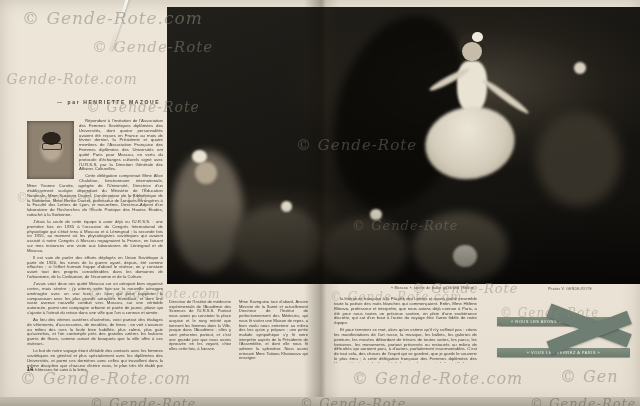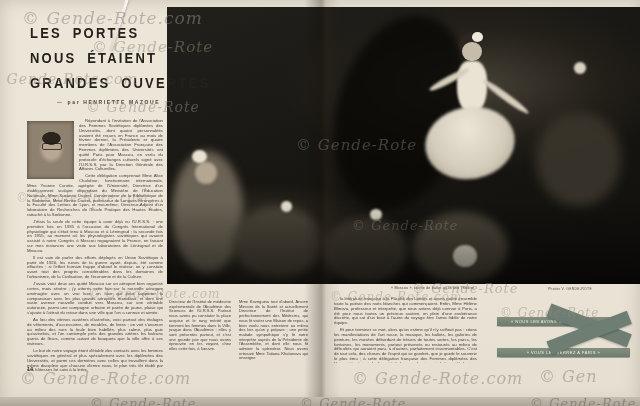--- a/index.html
+++ b/index.html
@@ -123,25 +123,20 @@
     <div class="blob" style="left:60.5%;top:86%;width:5%;height:8%;background:#ddd6c6;filter:blur(1.2px);"></div>
     <div class="blob" style="left:24%;top:70%;width:2.4%;height:4%;background:#e4ddcd;filter:blur(1px);"></div>
     <div class="blob" style="left:43%;top:73%;width:2.4%;height:4%;background:#ded7c6;filter:blur(1px);"></div>
     <div class="blob" style="left:86%;top:20%;width:2.6%;height:4.2%;background:#d8d1c0;filter:blur(1px);"></div>
     <div class="abs" style="left:0;top:70%;width:100%;height:30%;background:linear-gradient(180deg,rgba(0,0,0,0),rgba(0,0,0,.55));"></div>
   </div>
 
   <div id="gutter" class="abs"></div>
   <div id="crease" class="abs"></div>
 
-  <div class="abs" style="left:30px;top:20px;">
-    <div class="title-line">LES PORTES</div>
-    <div class="title-line">NOUS ÉTAIENT</div>
-    <div class="title-line">GRANDES OUVERTES</div>
-  </div>
 
   <div id="byline" class="abs" style="left:57px;top:99px;">par  HENRIETTE  MAZOUE</div>
 
   <div class="abs bodytext" style="left:27px;top:119px;width:136px;height:252px;">
     <div id="portrait">
         <div class="glasses"></div>
       </div>
     <p>Répondant à l'invitation de l'Association des Femmes Soviétiques diplômées des Universités, dont quatre personnalités avaient été reçues en France au mois de février dernier, la Présidente et quatre membres de l'Association Française des Femmes diplômées des Universités ont quitté Paris pour Moscou, en vertu du protocole d'échanges culturels signé avec l'U.R.S.S. par la Direction Générale des Affaires Culturelles.</p>
     <p>Cette délégation comprenait Mme Alice Chalufour, fonctionnaire internationale, Mme Yvonne Curutte, agrégée de l'Université, Directrice d'un établissement scolaire dépendant du Ministère de l'Éducation Nationale, Mme Suzanne Dupret, Conservateur de la Bibliothèque de la Sorbonne, Mme Renée Ducret, professeur de Langues Étrangères à la Faculté des Lettres de Lyon, et moi-même, Directeur-Adjoint d'un laboratoire de Recherches de l'École Pratique des Hautes Études, rattaché à la Sorbonne.</p>
     <p>J'étais la seule de cette équipe à avoir déjà vu l'U.R.S.S. : une première fois en 1935 à l'occasion du Congrès International de physiologie qui s'était tenu à Moscou et à Léningrad ; la seconde fois en 1955, au moment où les physiologistes soviétiques qui avaient assisté à notre Congrès à Moscou regagnaient la France, en faisant sur mes instances une visite aux laboratoires de Léningrad et de Moscou.</p>
@@ -184,18 +179,18 @@
   <div class="wm" style="left:86px;top:99px;font-size:14px;opacity:.5;">© Gende-Rote</div>
   <div class="wm" style="left:16px;top:191px;font-size:12px;opacity:.38;">© Gende-Rote.com</div>
   <div class="wm" style="left:88px;top:287px;font-size:12px;opacity:.42;">© Gende-Rote.com</div>
   <div class="wm onphoto" style="left:296px;top:136px;font-size:15px;opacity:.3;">© Gende-Rote</div>
   <div class="wm onphoto" style="left:352px;top:218px;font-size:13px;opacity:.25;">© Gende-Rote</div>
   <div class="wm" style="left:412px;top:281px;font-size:13px;opacity:.5;">© Gende-Rote</div>
   <div class="wm" style="left:500px;top:306px;font-size:12px;opacity:.45;">© Gende-Rote</div>
   <div class="wm" style="left:330px;top:290px;font-size:12px;opacity:.4;">© Gende-Rote.com</div>
   <div class="wm" style="left:20px;top:369px;font-size:16px;opacity:.55;">© Gende-Rote.com</div>
   <div class="wm" style="left:352px;top:369px;font-size:16px;opacity:.55;">© Gende-Rote.com</div>
-  <div class="wm" style="left:539px;top:367px;font-size:16px;opacity:.55;">© Gen</div>
+  <div class="wm" style="left:560px;top:367px;font-size:16px;opacity:.55;">© Gen</div>
   <div class="wm" style="left:90px;top:396px;font-size:13px;opacity:.6;color:#6f6a5e;">© Gende-Rote</div>
   <div class="wm" style="left:300px;top:396px;font-size:13px;opacity:.6;color:#6f6a5e;">© Gende-Rote</div>
   <div class="wm" style="left:530px;top:396px;font-size:13px;opacity:.6;color:#6f6a5e;">© Gende-Rote</div>
 
 </div>
 
 </body></html>

